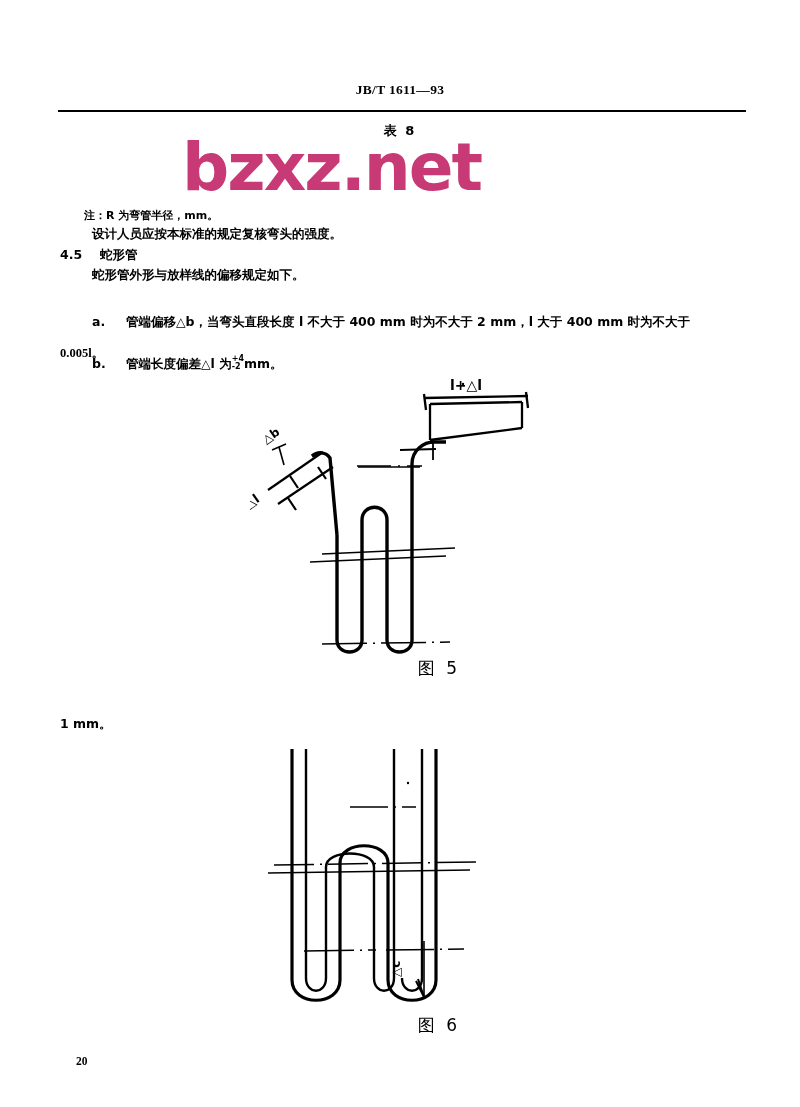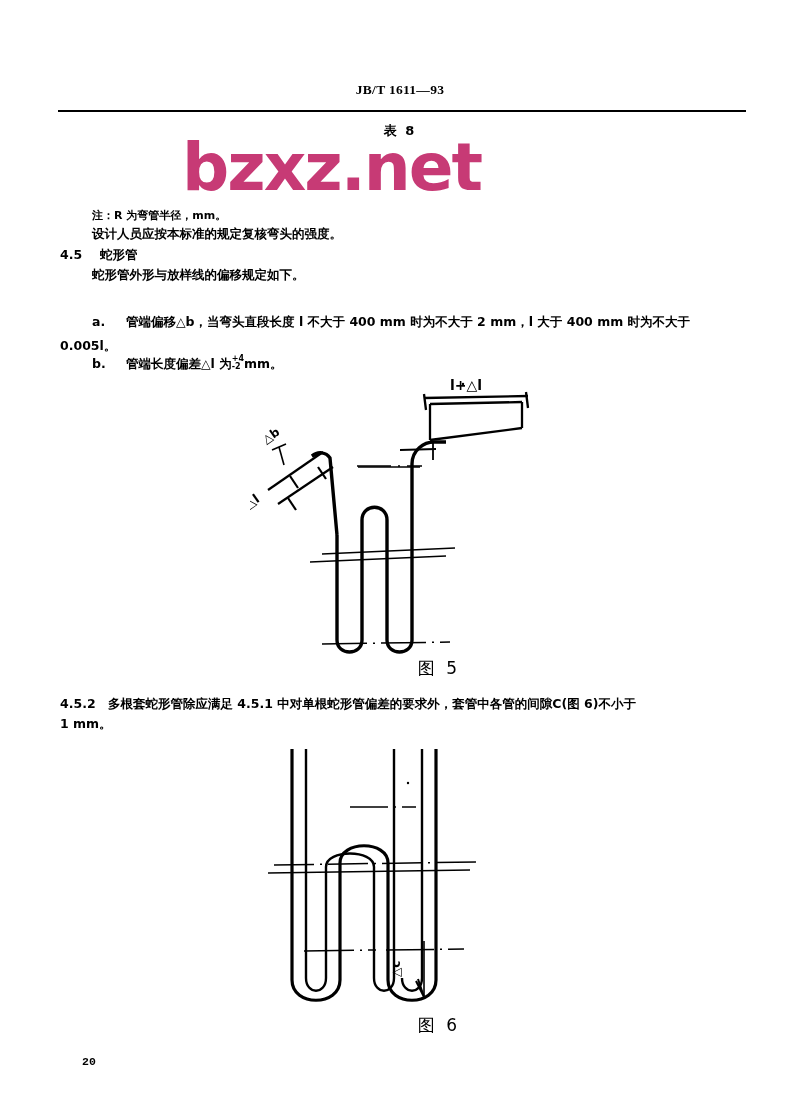--- a/index.html
+++ b/index.html
@@ -104,30 +104,30 @@
     font-family: "DejaVu Sans", "Liberation Sans", sans-serif;
     font-size: 12.5px;
     font-weight: 700;
     line-height: 20px;
     white-space: nowrap;
   }
   .txt.small {
     font-size: 11px;
   }
 
-  .note      { left: 92px;  top: 206px; }
+  .note      { left: 84px;  top: 206px; }
   .para-1    { left: 92px;  top: 224px; }
   .h-45      { left: 60px;  top: 245px; }
   .h-45 .num { display: inline-block; width: 40px; }
   .para-2    { left: 92px;  top: 265px; }
   .h-451     { left: 60px;  top: 290px; }
   .h-451 .num{ display: inline-block; width: 48px; }
   .item-a    { left: 92px;  top: 312px; }
   .item-a .lbl { display:inline-block; width: 34px; }
-  .cont-a    { left: 60px;  top: 336px; }
+  .cont-a    { left: 60px;  top: 343px; font-family: Liberation Serif, serif; }
   .item-b    { left: 92px;  top: 354px; }
   .item-b .lbl { display:inline-block; width: 34px; }
 
   .h-452     { left: 60px;  top: 694px; }
   .h-452 .num{ display: inline-block; width: 48px; }
   .cont-452  { left: 60px;  top: 714px; }
 
   .frac {
     display: inline-block;
     vertical-align: -1px;
@@ -152,23 +152,23 @@
   .fig6-cap { left: 340px; top: 1014px; }
 
   
   .fig { position: absolute; }
   .fig5 { left: 250px; top: 372px; }
   .fig6 { left: 268px; top: 745px; }
 
   
   .pageno {
     position: absolute;
-    left: 82px;
+    left: 76px;
     top: 1055px;
-    font-family: Liberation Mono, monospace;
+    font-family: Liberation Serif, serif;
     font-size: 11.5px;
     font-weight: 700;
     text-align: center;
   }
 </style>
 </head>
 <body>
 
 <div class="page">
 
@@ -254,23 +254,20 @@
 
       <g stroke="#000" stroke-width="1.8" fill="none">
         <path d="M 150,78 L 186,77"></path>
         <path d="M 183,70 L 183,88"></path>
       </g>
       <circle cx="213" cy="12" r="1.2" fill="#000" stroke="none"></circle>
     </svg>
   </div>
   <div class="fig-cap fig5-cap">图  5</div>
 
-  <div class="txt h-452">
-    <span class="num">4.5.2</span><span>多根套蛇形管除应满足 4.5.1 中对单根蛇形管偏差的要求外，套管中各管的间隙C(图 6)不小于</span>
-  </div>
   <div class="txt cont-452">1 mm。</div>
 
   <div class="fig fig6">
     <svg width="264" height="275" viewBox="0 0 264 275">
       <g fill="none" stroke="#000" stroke-width="3.2">
 
         <path d="M 24,4
                  L 24,235
                  C 24,262 72,262 72,235
                  L 72,118

